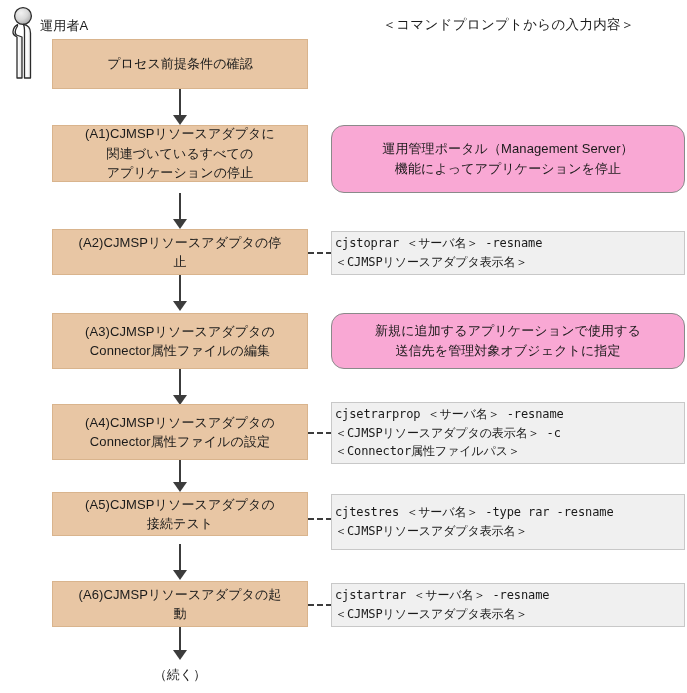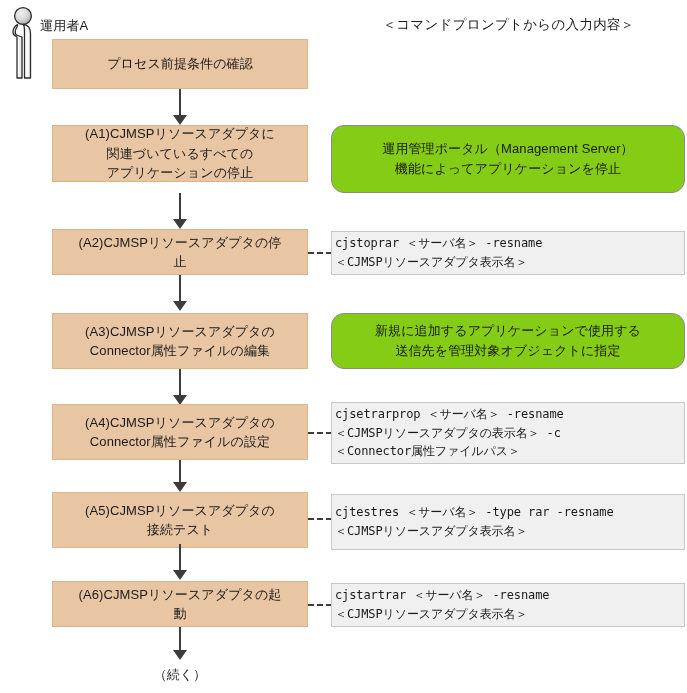--- a/index.html
+++ b/index.html
@@ -63,21 +63,21 @@
     padding: 4px 20px;
   }
   .proc-box .txt { white-space: pre-line; }
 
   
   .note-box {
     position: absolute;
     left: 331px;
     width: 354px;
     box-sizing: border-box;
-    background: #84cc16;
+    background: #f9a8d4;
     border: 1px solid #8a8a8a;
     border-radius: 13px;
     display: flex;
     align-items: center;
     justify-content: center;
     text-align: center;
     font-size: 13px;
     line-height: 1.55;
     letter-spacing: .1px;
     padding: 4px 8px;
@@ -211,21 +211,21 @@
 </div>
 <div class="dashline" style="top:432px;"></div>
 <div class="cmd-box" style="top:402px; height:62px;">
   <span class="txt">cjsetrarprop ＜サーバ名＞ -resname
 ＜CJMSPリソースアダプタの表示名＞ -c
 ＜Connector属性ファイルパス＞</span>
 </div>
 <div class="vline" style="top:460px; height:30px;"></div>
 <div class="arrowhead" style="top:482px;"></div>
 
-<div class="proc-box" style="top:492px; height:56px;">
+<div class="proc-box" style="top:492px; height:44px;">
   <span class="txt">(A5)CJMSPリソースアダプタの
 接続テスト</span>
 </div>
 <div class="dashline" style="top:518px;"></div>
 <div class="cmd-box" style="top:494px; height:56px;">
   <span class="txt">cjtestres ＜サーバ名＞ -type rar -resname
 ＜CJMSPリソースアダプタ表示名＞</span>
 </div>
 <div class="vline" style="top:544px; height:30px;"></div>
 <div class="arrowhead" style="top:570px;"></div>

